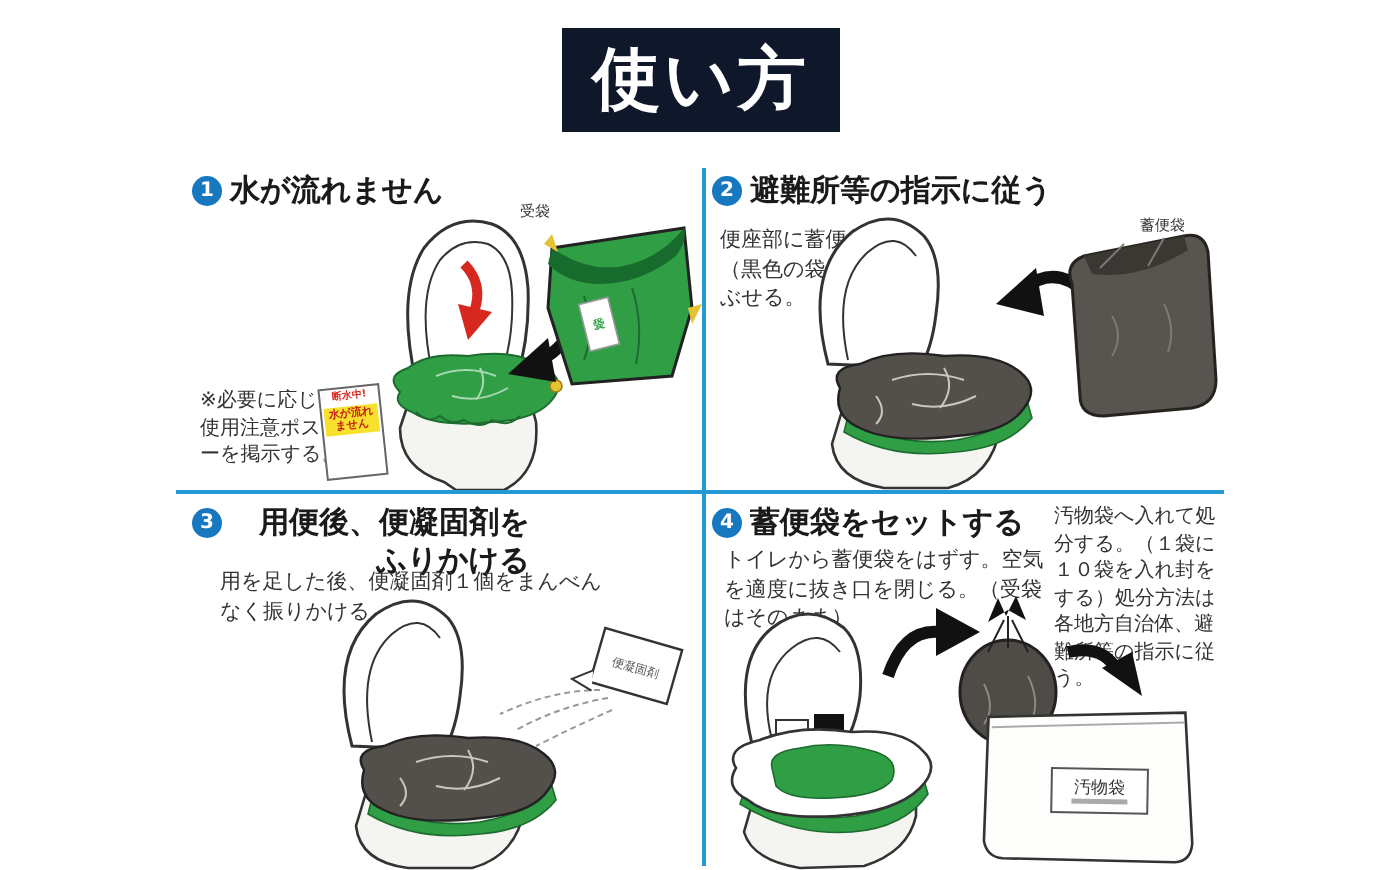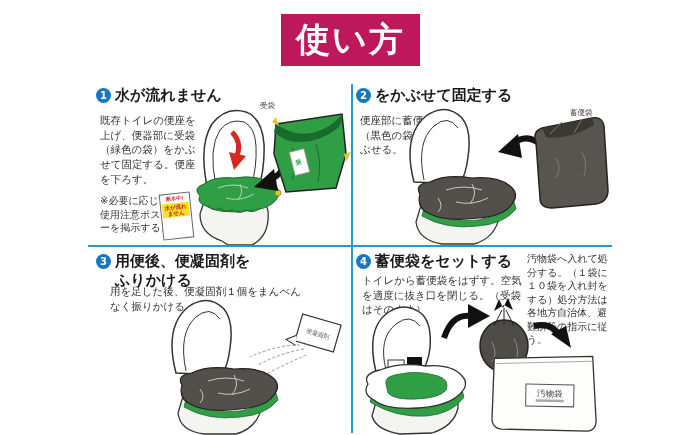--- a/index.html
+++ b/index.html
@@ -1,26 +1,26 @@
 <!DOCTYPE html>
 <html><head>
 <meta charset="utf-8">
 <style>
   html,body{margin:0;padding:0;}
   body{font-family:"DejaVu Sans",sans-serif;background:#fff;}
   .canvas{position:relative;width:700px;height:435px;background:#ffffff;overflow:hidden;}
-  .title-box{position:absolute;left:281px;top:14px;width:139px;height:52px;background:#be185d;display:flex;align-items:center;justify-content:center;}
+  .title-box{position:absolute;left:281px;top:14px;width:139px;height:52px;background:#0f172a;display:flex;align-items:center;justify-content:center;}
   .title-text{color:#ffffff;font-size:34px;font-weight:bold;letter-spacing:2px;}
   .divider{position:absolute;background:#2599d6;}
   .divider.v{left:351px;top:84px;width:2px;height:349px;}
   .divider.h{left:88px;top:245px;width:524px;height:2px;}
   .heading{position:absolute;display:flex;align-items:flex-start;gap:4px;}
   .step-circle{flex:0 0 auto;width:15px;height:15px;border-radius:50%;background:#1778bf;color:#fff;font-size:10px;font-weight:bold;display:flex;align-items:center;justify-content:center;margin-top:2px;}
   .heading-text{font-size:15px;font-weight:bold;color:#1a1a1a;line-height:1.25;}
-  .w150{width:150px;word-break:break-all;}
+  .w150{width:150px;word-break:break-all;text-align:right;}
   .body-text{position:absolute;font-size:10.5px;color:#333;line-height:1.4;word-break:break-all;}
   .note-text{position:absolute;font-size:10px;color:#333;line-height:1.35;word-break:break-all;}
   .illu{position:absolute;}
   .poster{position:absolute;left:161px;top:193px;width:31px;height:46px;background:#fff;border:1px solid #666;transform:rotate(-6deg);padding:2px 1px;box-sizing:border-box;}
   .poster-t1{color:#d6281e;font-size:5px;font-weight:bold;text-align:center;line-height:1.1;}
   .poster-t2{background:#f7e12c;color:#c92015;font-size:5.5px;font-weight:bold;text-align:center;line-height:1.15;margin-top:1px;padding:1px 0;}
   svg text{font-family:"DejaVu Sans",sans-serif;}
 </style>
 </head>
 <body>
@@ -31,21 +31,20 @@
     <span class="title-text">使い方</span>
   </div>
 
   <div class="divider v"></div>
   <div class="divider h"></div>
 
   <div class="heading" style="left:96px;top:86px;">
     <span class="step-circle">1</span>
     <span class="heading-text">水が流れません</span>
   </div>
-  <div class="body-text" style="left:100px;top:113px;width:104px;">既存トイレの便座を上げ、便器部に受袋（緑色の袋）をかぶせて固定する。便座を下ろす。</div>
   <div class="note-text" style="left:100px;top:194px;width:76px;">※必要に応じて使用注意ポスターを掲示する。</div>
 
   <div class="poster">
     <div class="poster-t1">断水中!</div>
     <div class="poster-t2">水が流れません</div>
   </div>
 
   <svg class="illu" style="left:188px;top:96px;" width="164" height="149" viewBox="0 0 164 149">
 
     <g>
@@ -95,21 +94,21 @@
       <polygon points="156,58 163,56 158,66" fill="#e6c233"></polygon>
       <g transform="rotate(-14 112 66)">
         <rect x="104" y="54" width="15" height="24" fill="#fff" stroke="#999" stroke-width="0.8"></rect>
         <text x="111" y="58" font-size="6" fill="#2f9e45" text-anchor="middle" style="writing-mode:vertical-rl">受袋</text>
       </g>
     </g>
   </svg>
 
   <div class="heading" style="left:356px;top:86px;">
     <span class="step-circle">2</span>
-    <span class="heading-text">をかぶせて固定する</span>
+    <span class="heading-text">避難所等の指示に従う</span>
   </div>
   <div class="body-text" style="left:360px;top:113px;width:94px;">便座部に蓄便袋（黒色の袋）をかぶせる。</div>
 
   <svg class="illu" style="left:386px;top:102px;" width="226" height="143" viewBox="0 0 226 143">
 
     <g>
       <path d="M36,100 L30,120 Q32,138 56,142 L88,142 Q110,136 114,112 L112,96 Z" fill="#f4f4f1" stroke="#333" stroke-width="1.3"></path>
     </g>
     <g>
       <path d="M28,80 Q16,34 40,14 Q60,0 76,16 Q86,28 82,55 Q80,72 74,82 Z" fill="#fff" stroke="#333" stroke-width="1.5"></path>

